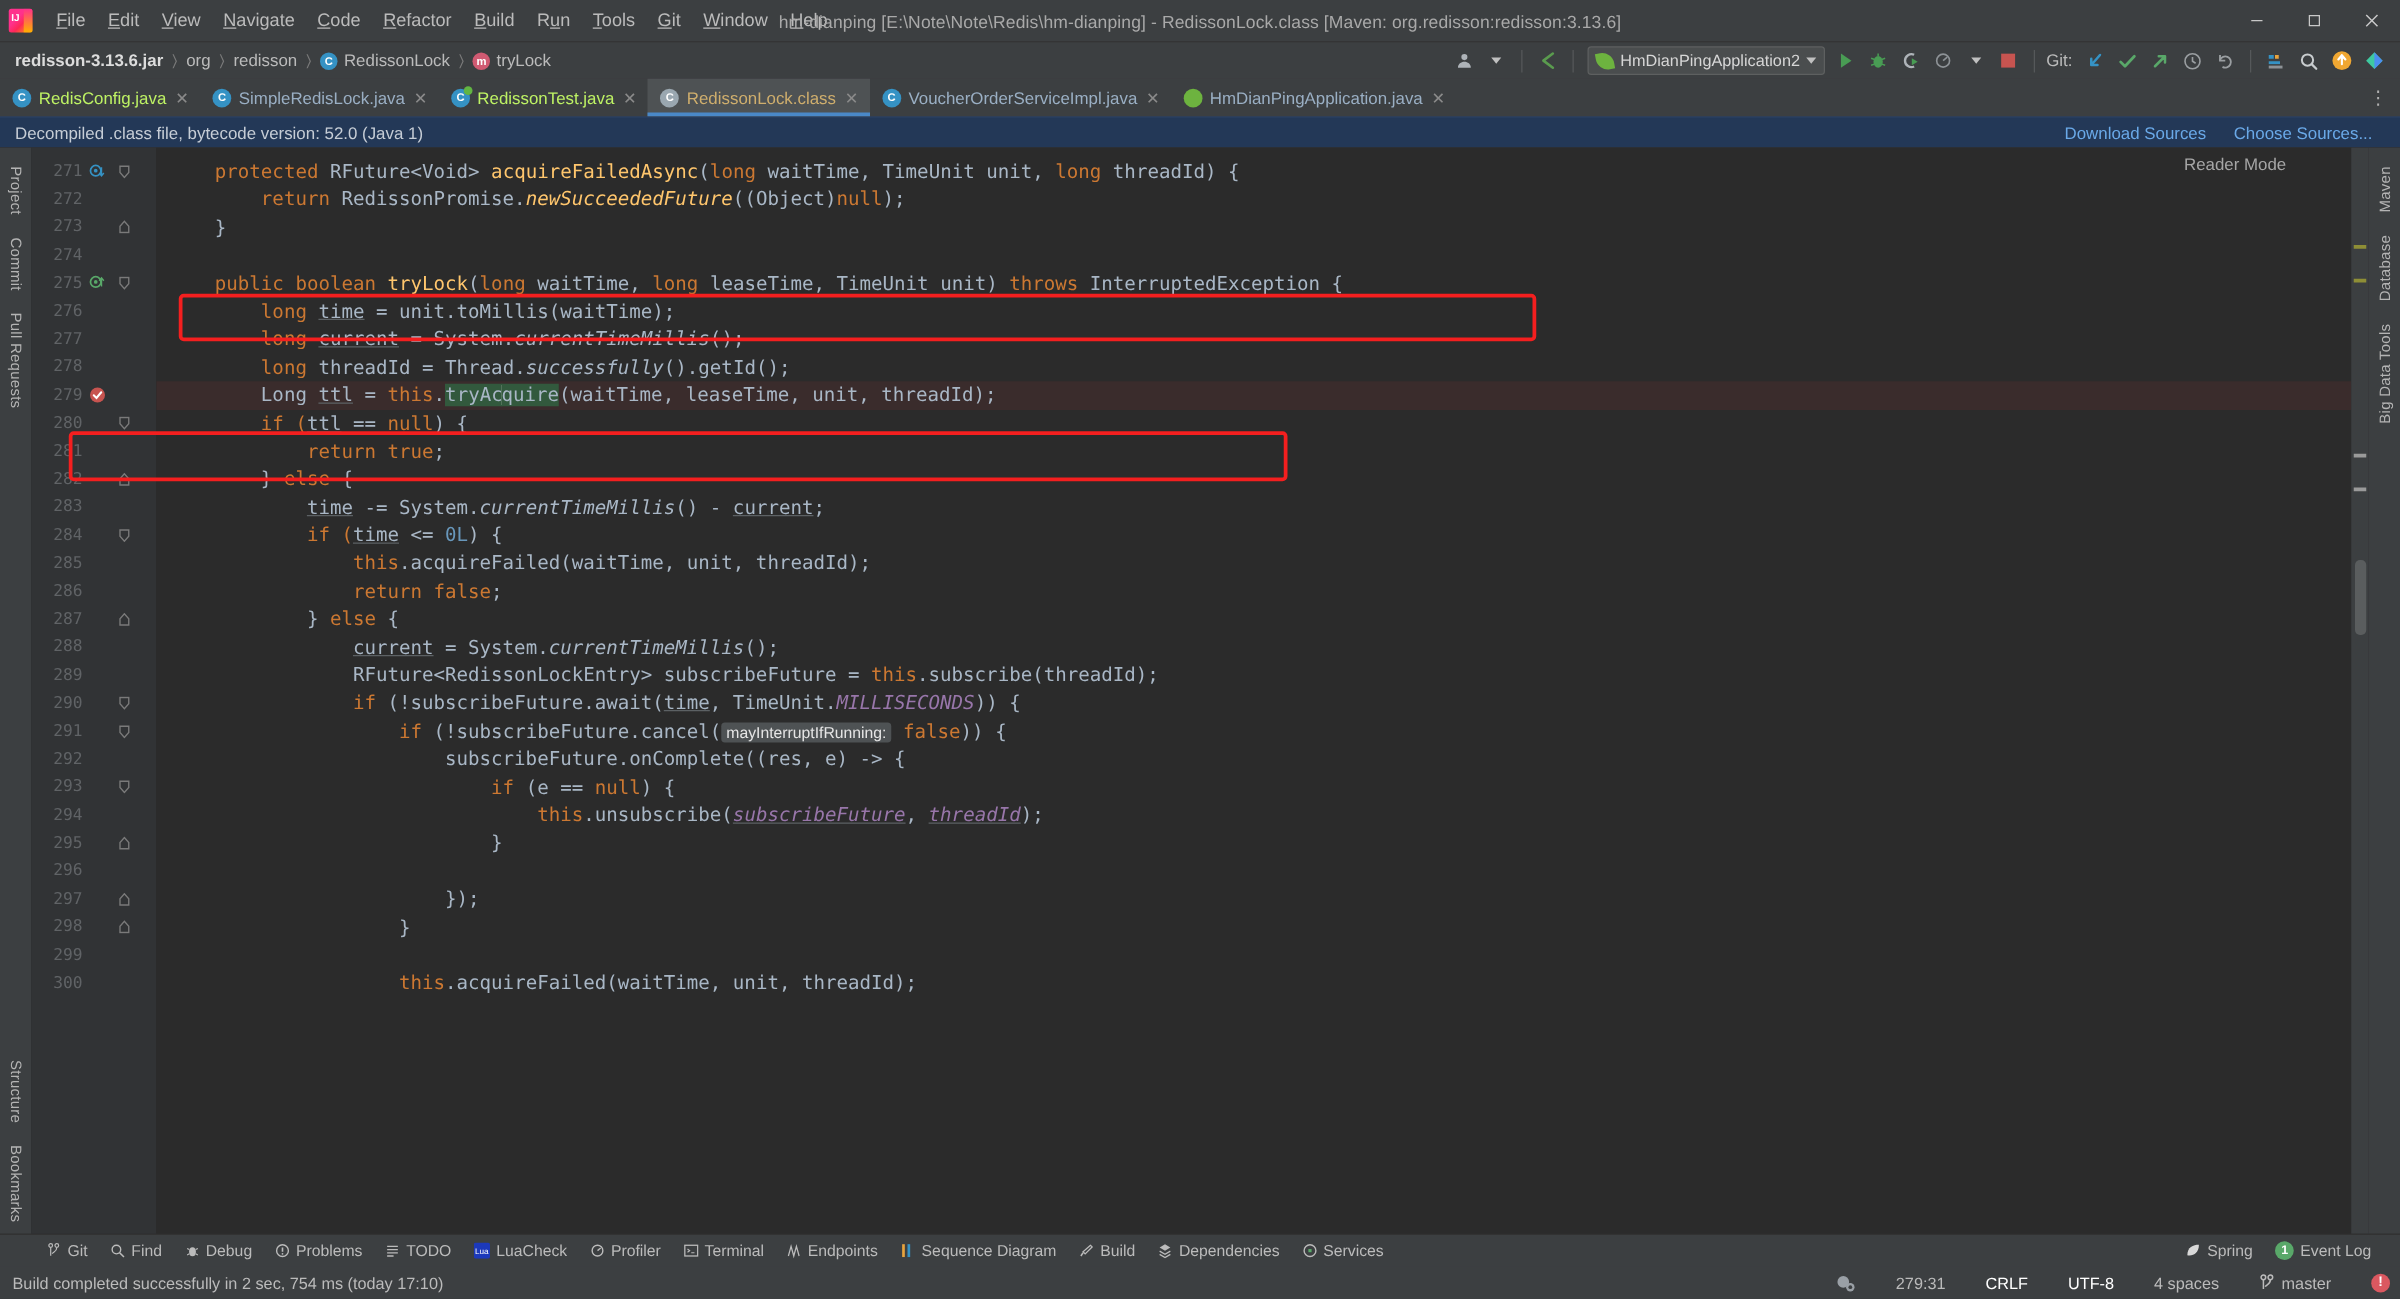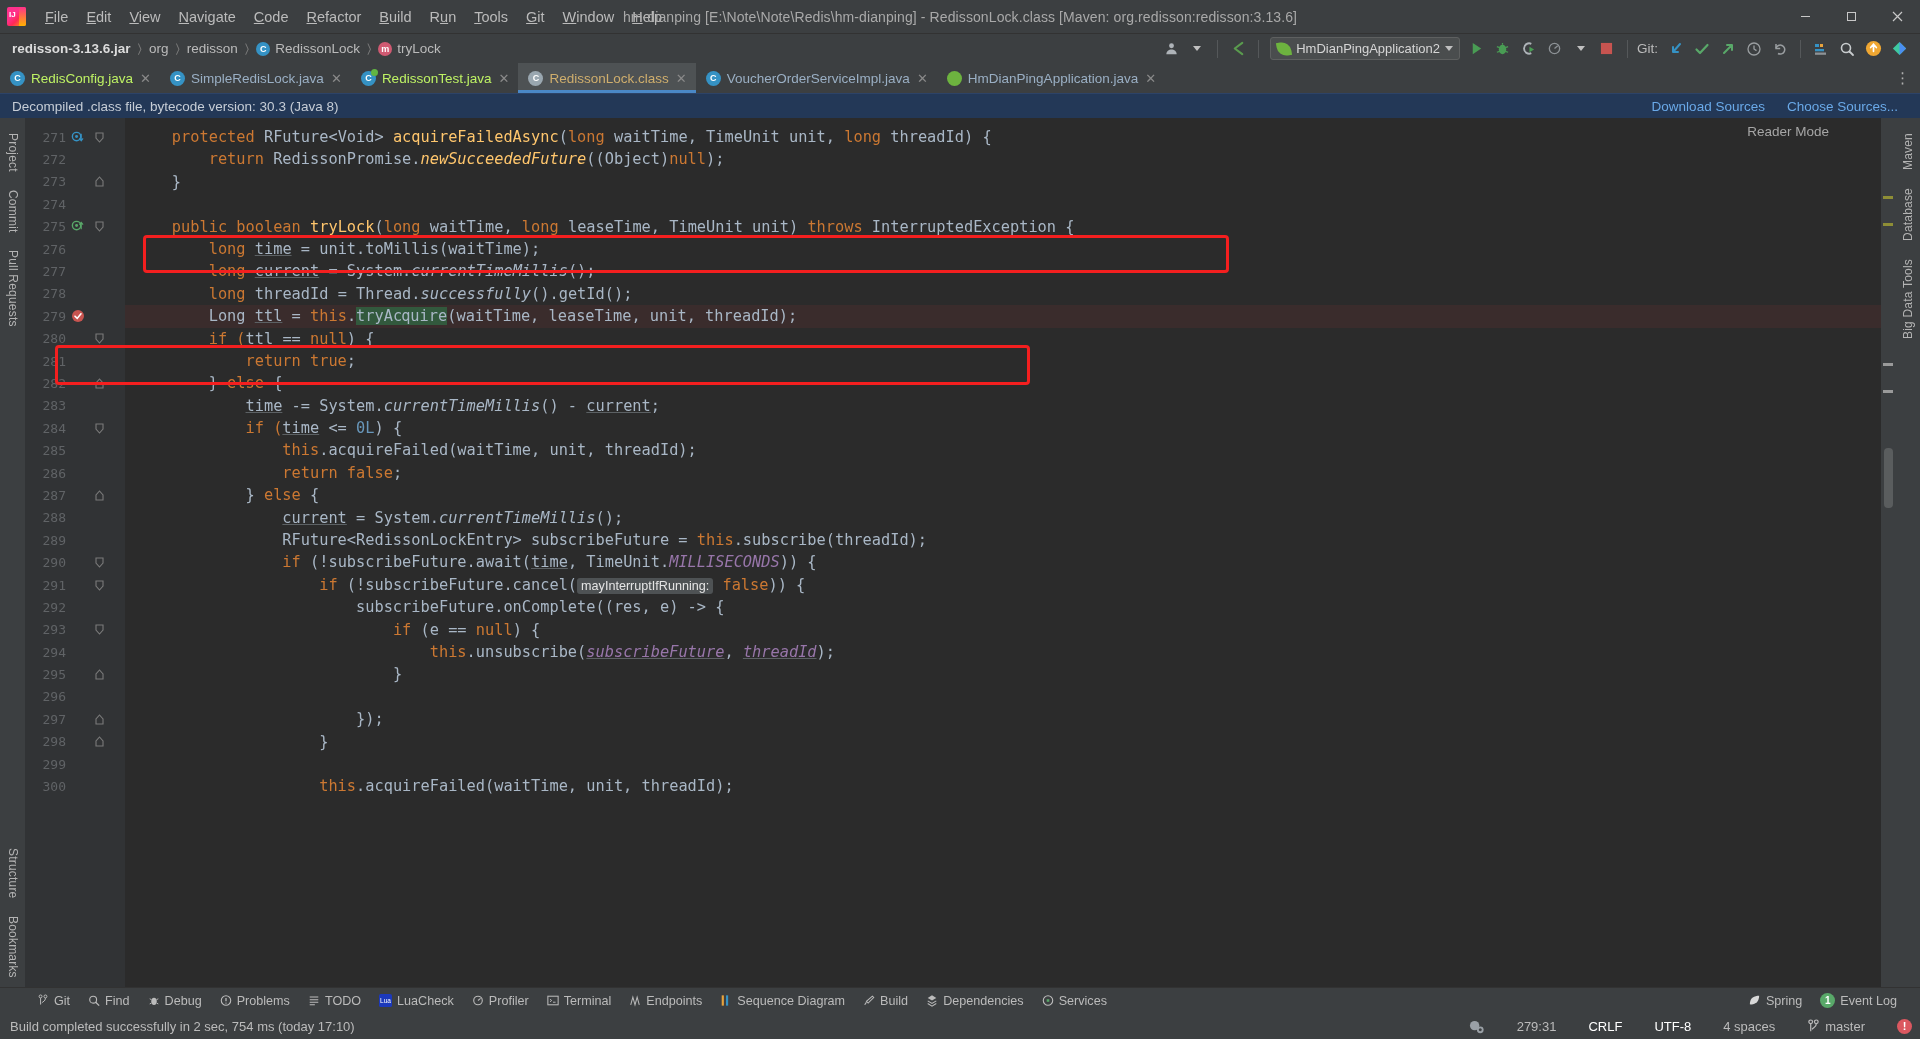--- a/index.html
+++ b/index.html
@@ -425,21 +425,21 @@
       </div>
       <div class="tab blue">
         <span class="tab-icon spring"></span>
         <span class="tab-label">HmDianPingApplication.java</span>
         <span class="tab-close">✕</span>
       </div>
       <div class="tabs-more">⋮</div>
     </div>
 
   <div class="notice">
-    <span>Decompiled .class file, bytecode version: 30.3 (Java 8)</span>
+    <span>Decompiled .class file, bytecode version: 52.0 (Java 1)</span>
     <div class="notice-links">
       <a href="#">Download Sources</a>
       <a href="#">Choose Sources...</a>
     </div>
   </div>
 
   <div class="editor-area">
 
     <div class="left-rail">
       <div id="leftrail-top">

